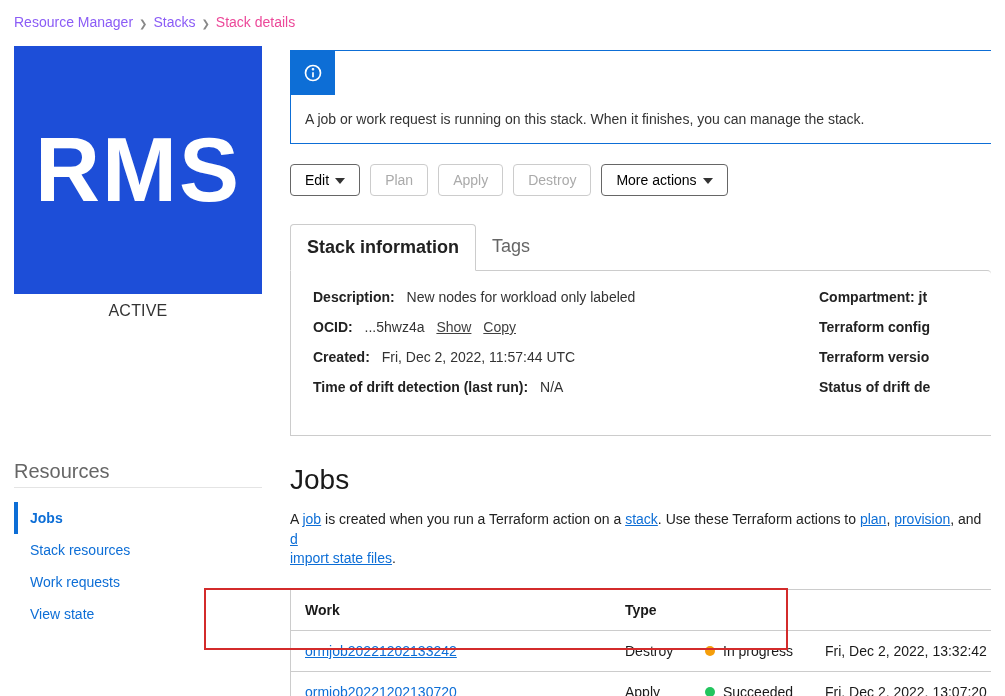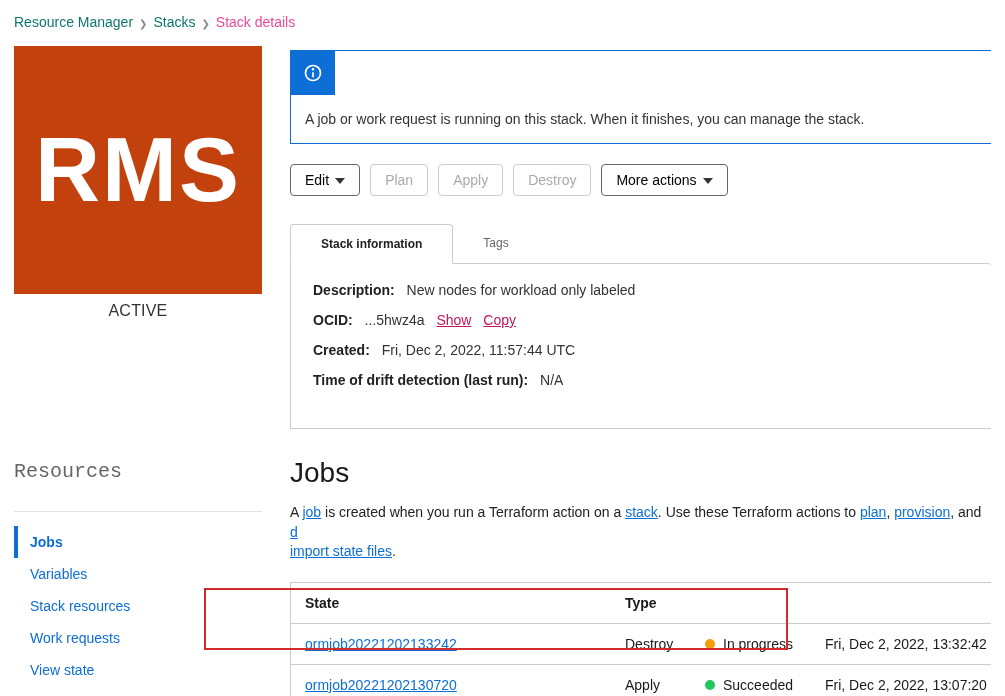--- a/index.html
+++ b/index.html
@@ -15,35 +15,35 @@
   a { color: #0d6ed6; text-decoration: none; }
 
   
   .breadcrumb {
     display: flex;
     align-items: center;
     gap: 6px;
     padding: 14px 14px 8px 14px;
     font-size: 14px;
   }
-  .breadcrumb a { color: #0f766e; }
+  .breadcrumb a { color: #8b5cf6; }
   .breadcrumb .chev { font-size: 10px; color: #888; position: relative; top: 1px; }
   .breadcrumb .current { color: #ec4899; }
 
   .layout {
     display: flex;
     padding: 8px 14px 0 14px;
     gap: 28px;
   }
 
   
   .leftcol { width: 248px; flex: 0 0 248px; }
   .tile {
     width: 248px; height: 248px;
-    background: #c2410c;
+    background: #1d4ed8;
     display: flex; align-items: center; justify-content: center;
   }
   .tile span {
     color: #fff; font-weight: 800; font-size: 90px;
     font-family: Arial, Helvetica, sans-serif;
     letter-spacing: 2px;
   }
   .status-label {
     text-align: center;
     font-size: 16px;
@@ -51,22 +51,21 @@
     color: #333;
     margin-top: 8px;
   }
 
   .resources-heading {
     font-size: 20px;
     color: #666;
     font-weight: 400;
     margin-top: 140px;
     border-bottom: 1px solid #e4e4e4;
-    padding-bottom: 28px;
-    font-family: Liberation Mono, monospace;
+    padding-bottom: 4px;
   }
   .resources-list { margin-top: 14px; }
   .resources-list .item {
     padding: 8px 0 8px 12px;
     color: #0d6ed6;
     font-size: 14px;
     cursor: pointer;
     border-left: 4px solid transparent;
   }
   .resources-list .item.active {
@@ -126,22 +125,22 @@
     border-left: 5px solid transparent;
     border-right: 5px solid transparent;
     border-top: 6px solid #333;
     position: relative; top: 1px;
   }
 
   
   .tabs-wrap { margin-top: 28px; }
   .tab-row { display: flex; position: relative; z-index: 2; }
   .tab {
-    padding: 12px 30px;
-    font-size: 12px;
+    padding: 12px 16px;
+    font-size: 18px;
     color: #666;
     cursor: pointer;
   }
   .tab.active {
     border: 1px solid #ccc;
     border-bottom: 1px solid #fff;
     border-radius: 4px 4px 0 0;
     font-weight: 700;
     color: #222;
     background: #fff;
@@ -152,21 +151,21 @@
     border-radius: 0 4px 0 0;
     padding: 18px 22px 26px 22px;
     margin-top: -1px;
   }
   .tab-panel .cols { display: flex; gap: 40px; }
   .tab-panel .col { flex: 1; }
   .tab-panel .col.right { flex: 0 0 150px; white-space: nowrap; overflow: hidden; }
   .kv { font-size: 14px; color: #222; margin-bottom: 14px; }
   .kv .k { font-weight: 700; }
   .kv .v { color: #333; padding-left: 8px; }
-  .inline-action { color: #be185d; text-decoration: underline; margin-left: 8px; cursor: pointer; }
+  .inline-action { color: #404040; text-decoration: underline; margin-left: 8px; cursor: pointer; }
 
   .jobs-heading {
     font-size: 28px;
     font-weight: 400;
     margin-top: 28px;
   }
   .jobs-desc { font-size: 14px; margin-top: 14px; color: #222; line-height: 1.4; }
   .jobs-desc a { text-decoration: underline; text-align: center; }
 
   .jobs-table {
@@ -214,21 +213,20 @@
 
   <div class="leftcol">
     <div class="tile">
       <span>RMS</span>
     </div>
     <div class="status-label">ACTIVE</div>
 
     <div class="resources-heading">Resources</div>
     <div class="resources-list">
       <div class="item active">Jobs</div>
-      <div class="item">Variables</div>
       <div class="item">Stack resources</div>
       <div class="item">Work requests</div>
       <div class="item">View state</div>
     </div>
   </div>
 
   <div class="rightcol">
 
     <div class="banner">
       <div class="icon-box">
@@ -267,33 +265,39 @@
             <div class="kv"><span class="k">Description:</span> <span class="v">New nodes for workload only labeled</span></div>
             <div class="kv">
               <span class="k">OCID:</span>
               <span class="v">...5hwz4a</span>
               <span class="inline-action">Show</span>
               <span class="inline-action">Copy</span>
             </div>
             <div class="kv"><span class="k">Created:</span> <span class="v">Fri, Dec 2, 2022, 11:57:44 UTC</span></div>
             <div class="kv"><span class="k">Time of drift detection (last run):</span> <span class="v">N/A</span></div>
           </div>
+          <div class="col right">
+            <div class="kv"><span class="k">Compartment: jt</span></div>
+            <div class="kv"><span class="k">Terraform config</span></div>
+            <div class="kv"><span class="k">Terraform versio</span></div>
+            <div class="kv"><span class="k">Status of drift de</span></div>
+          </div>
         </div>
       </div>
     </div>
 
     <h2 class="jobs-heading">Jobs</h2>
     <p class="jobs-desc">
       <span>A </span><a href="#">job</a><span> is created when you run a Terraform action on a </span><a href="#">stack</a><span>. Use these Terraform actions to </span><a href="#">plan</a><span>, </span><a href="#">provision</a><span>, and </span><a href="#">d</a><br>
       <a href="#">import state files</a><span>.</span>
     </p>
 
     <div class="jobs-table">
       <div class="tr">
-        <div class="th col-name">State</div>
+        <div class="th col-name">Work</div>
         <div class="th col-type">Type</div>
       </div>
       <div class="tr">
         <div class="td col-name"><a href="#">ormjob20221202133242</a></div>
         <div class="td col-type">Destroy</div>
         <div class="td col-state">
             <span class="dot" style="background:#f59e0b"></span>
             <span>In progress</span>
           </div>
         <div class="td col-start">Fri, Dec 2, 2022, 13:32:42 UTC</div>

